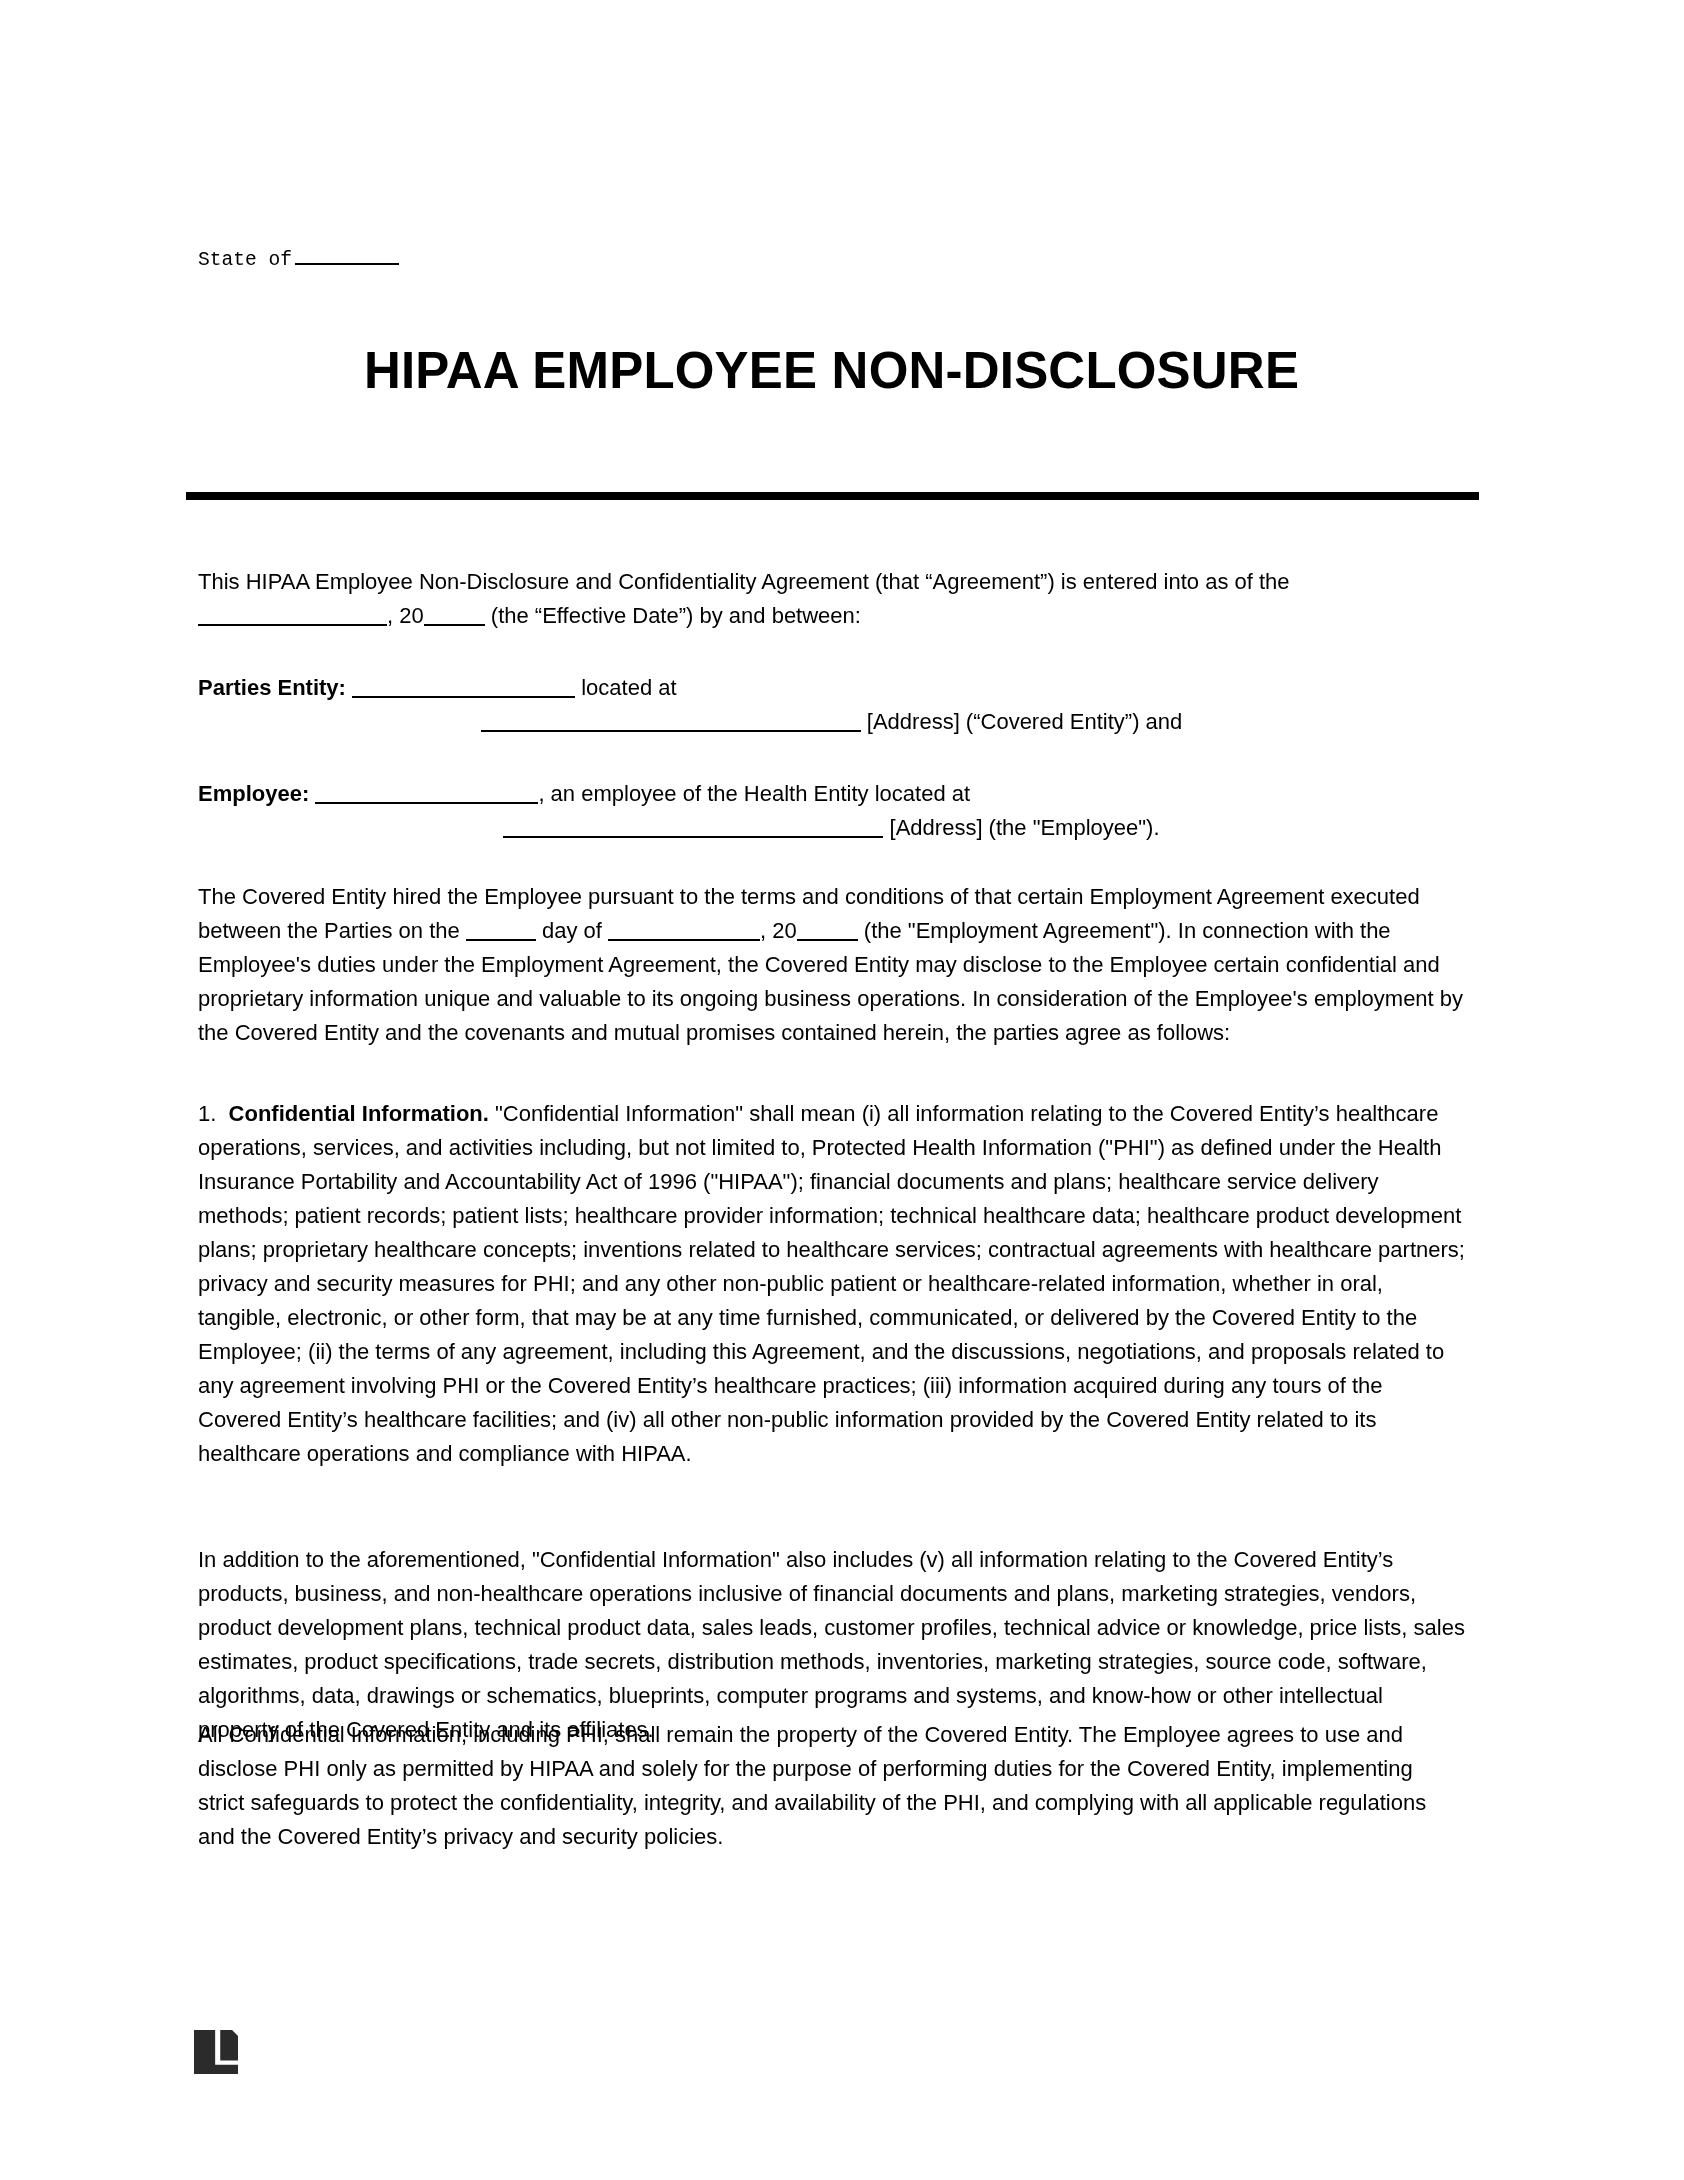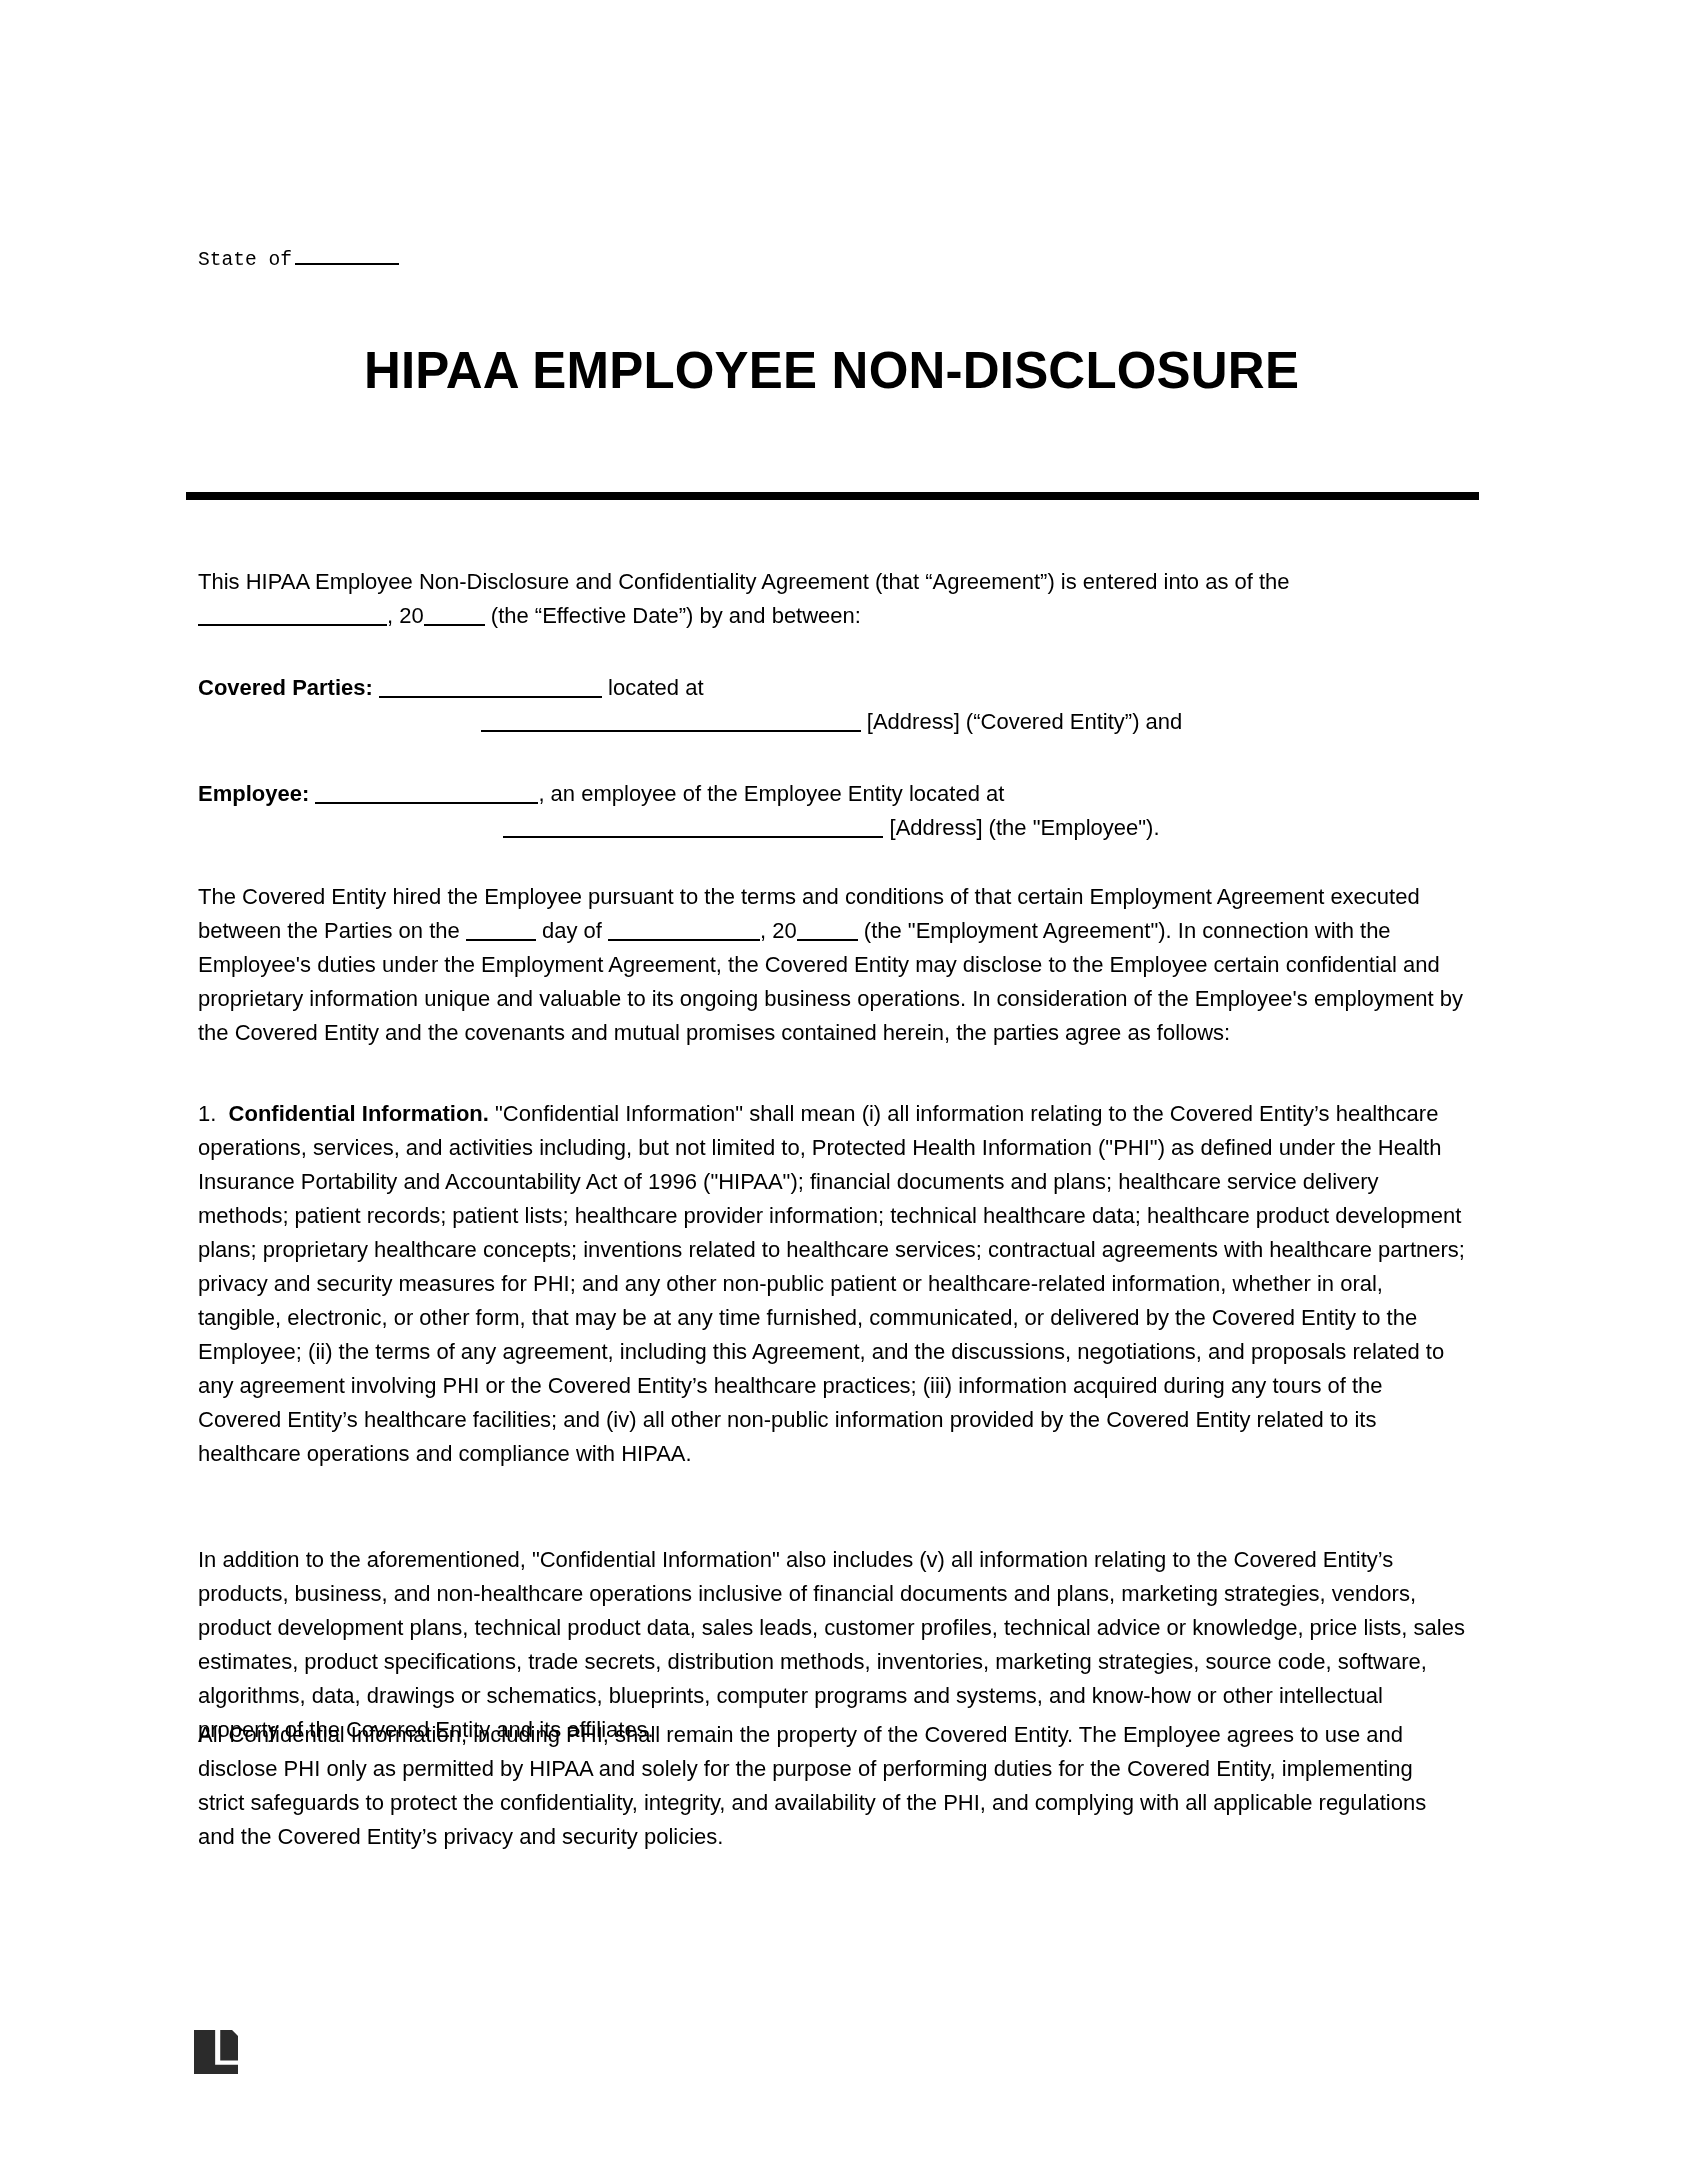--- a/index.html
+++ b/index.html
@@ -133,23 +133,23 @@
     </div>
 
     <h1 class="doc-title">
       <span class="tline">HIPAA EMPLOYEE NON-DISCLOSURE</span>
     </h1>
 
     <div class="title-rule"></div>
 
     <p class="body-block p-intro"><span>This HIPAA Employee Non-Disclosure and Confidentiality Agreement (that “Agreement”) is entered into as of the </span><span class="u u-date"></span><span>, 20</span><span class="u u-yr"></span><span> (the “Effective Date”) by and between:</span></p>
 
-    <p class="body-block p-covered"><b>Covered Parties:</b> <span class="u u-entity"></span><span> located at</span><span class="party-line-2"><span class="u u-addr"></span><span> [Address] (“Covered Entity”) and</span></span></p>
+    <p class="body-block p-covered"><b>Parties Entity:</b> <span class="u u-entity"></span><span> located at</span><span class="party-line-2"><span class="u u-addr"></span><span> [Address] (“Covered Entity”) and</span></span></p>
 
-    <p class="body-block p-employee"><b>Employee:</b> <span class="u u-emp"></span><span>, an employee of the Employee Entity located at</span><span class="party-line-2"><span class="u u-addr"></span><span> [Address] (the "Employee").</span></span></p>
+    <p class="body-block p-employee"><b>Employee:</b> <span class="u u-emp"></span><span>, an employee of the Health Entity located at</span><span class="party-line-2"><span class="u u-addr"></span><span> [Address] (the "Employee").</span></span></p>
 
     <p class="body-block p-hired"><span>The Covered Entity hired the Employee pursuant to the terms and conditions of that certain Employment Agreement executed between the Parties on the </span><span class="u u-day"></span><span> day of </span><span class="u u-month"></span><span>, 20</span><span class="u u-yr2"></span><span> (the "Employment Agreement"). In connection with the Employee's duties under the Employment Agreement, the Covered Entity may disclose to the Employee certain confidential and proprietary information unique and valuable to its ongoing business operations. In consideration of the Employee's employment by the Covered Entity and the covenants and mutual promises contained herein, the parties agree as follows:</span></p>
 
     <p class="body-block p-sec1"><span>1.</span>&nbsp; <b>Confidential Information.</b> <span>"Confidential Information" shall mean (i) all information relating to the Covered Entity’s healthcare operations, services, and activities including, but not limited to, Protected Health Information ("PHI") as defined under the Health Insurance Portability and Accountability Act of 1996 ("HIPAA"); financial documents and plans; healthcare service delivery methods; patient records; patient lists; healthcare provider information; technical healthcare data; healthcare product development plans; proprietary healthcare concepts; inventions related to healthcare services; contractual agreements with healthcare partners; privacy and security measures for PHI; and any other non-public patient or healthcare-related information, whether in oral, tangible, electronic, or other form, that may be at any time furnished, communicated, or delivered by the Covered Entity to the Employee; (ii) the terms of any agreement, including this Agreement, and the discussions, negotiations, and proposals related to any agreement involving PHI or the Covered Entity’s healthcare practices; (iii) information acquired during any tours of the Covered Entity’s healthcare facilities; and (iv) all other non-public information provided by the Covered Entity related to its healthcare operations and compliance with HIPAA.</span></p>
 
     <p class="body-block p-addition">In addition to the aforementioned, "Confidential Information" also includes (v) all information relating to the Covered Entity’s products, business, and non-healthcare operations inclusive of financial documents and plans, marketing strategies, vendors, product development plans, technical product data, sales leads, customer profiles, technical advice or knowledge, price lists, sales estimates, product specifications, trade secrets, distribution methods, inventories, marketing strategies, source code, software, algorithms, data, drawings or schematics, blueprints, computer programs and systems, and know-how or other intellectual property of the Covered Entity and its affiliates.</p>
 
     <p class="body-block p-all">All Confidential Information, including PHI, shall remain the property of the Covered Entity. The Employee agrees to use and disclose PHI only as permitted by HIPAA and solely for the purpose of performing duties for the Covered Entity, implementing strict safeguards to protect the confidentiality, integrity, and availability of the PHI, and complying with all applicable regulations and the Covered Entity’s privacy and security policies.</p>
 
   </div>

